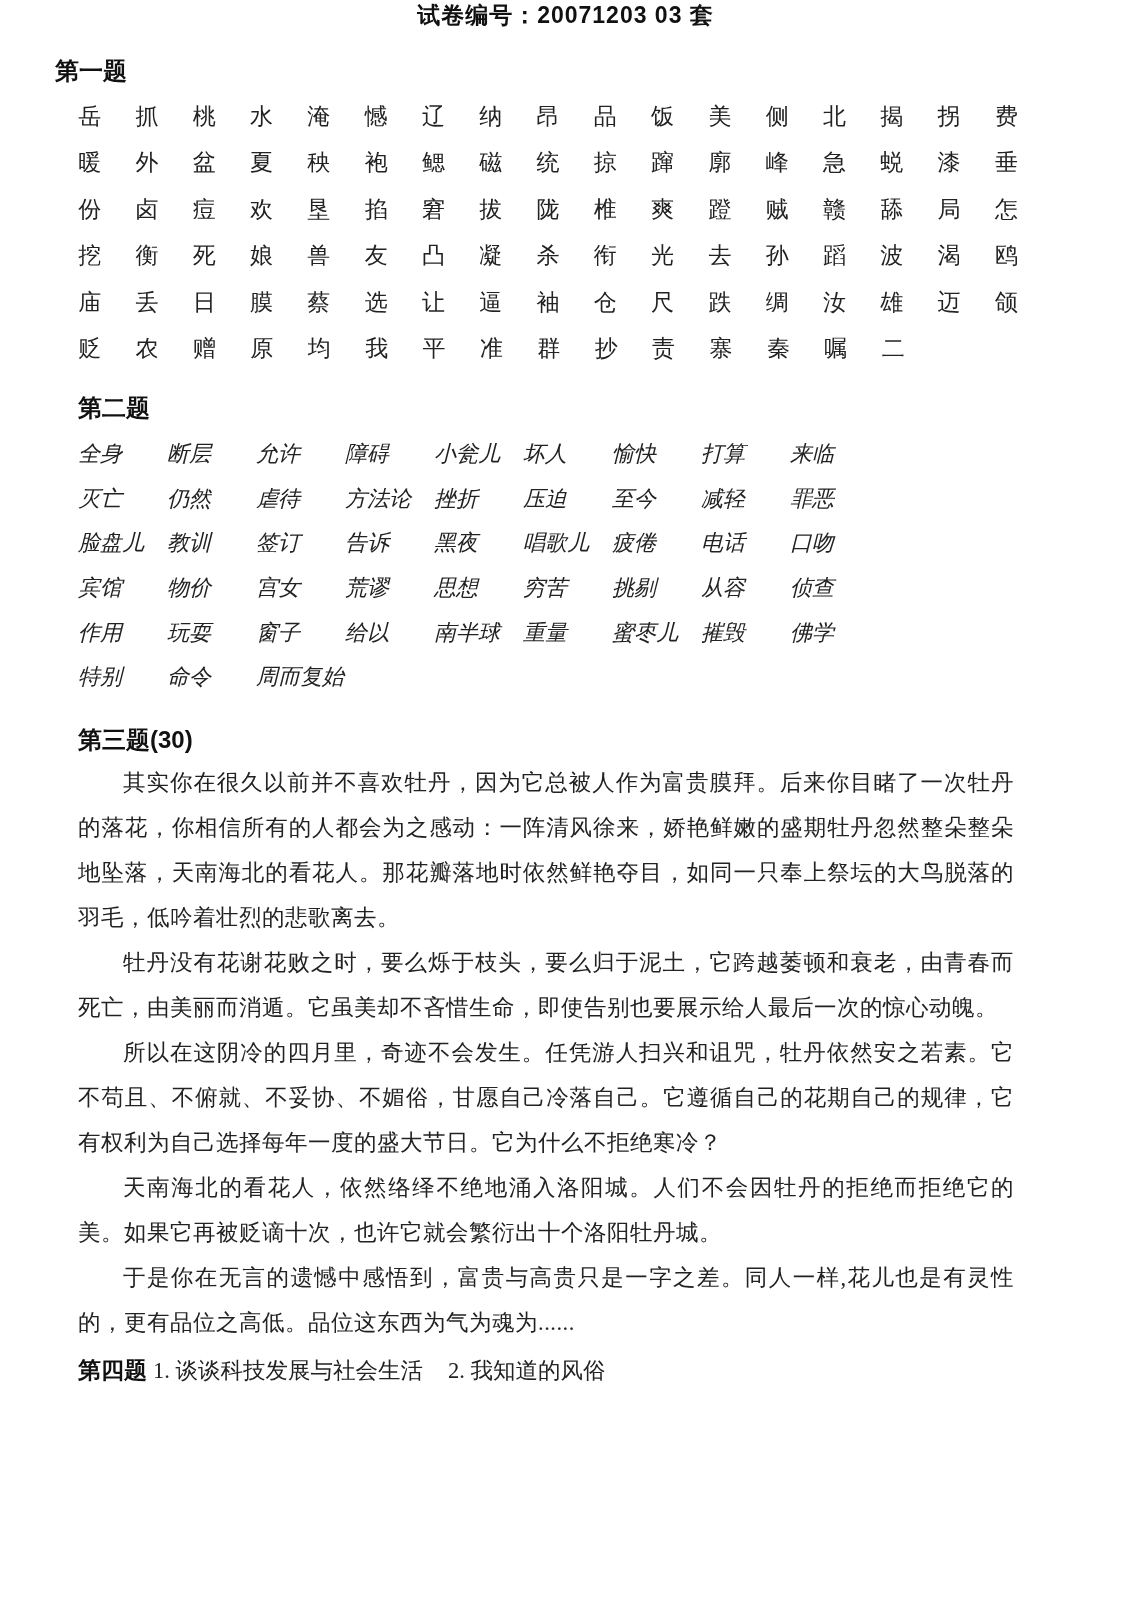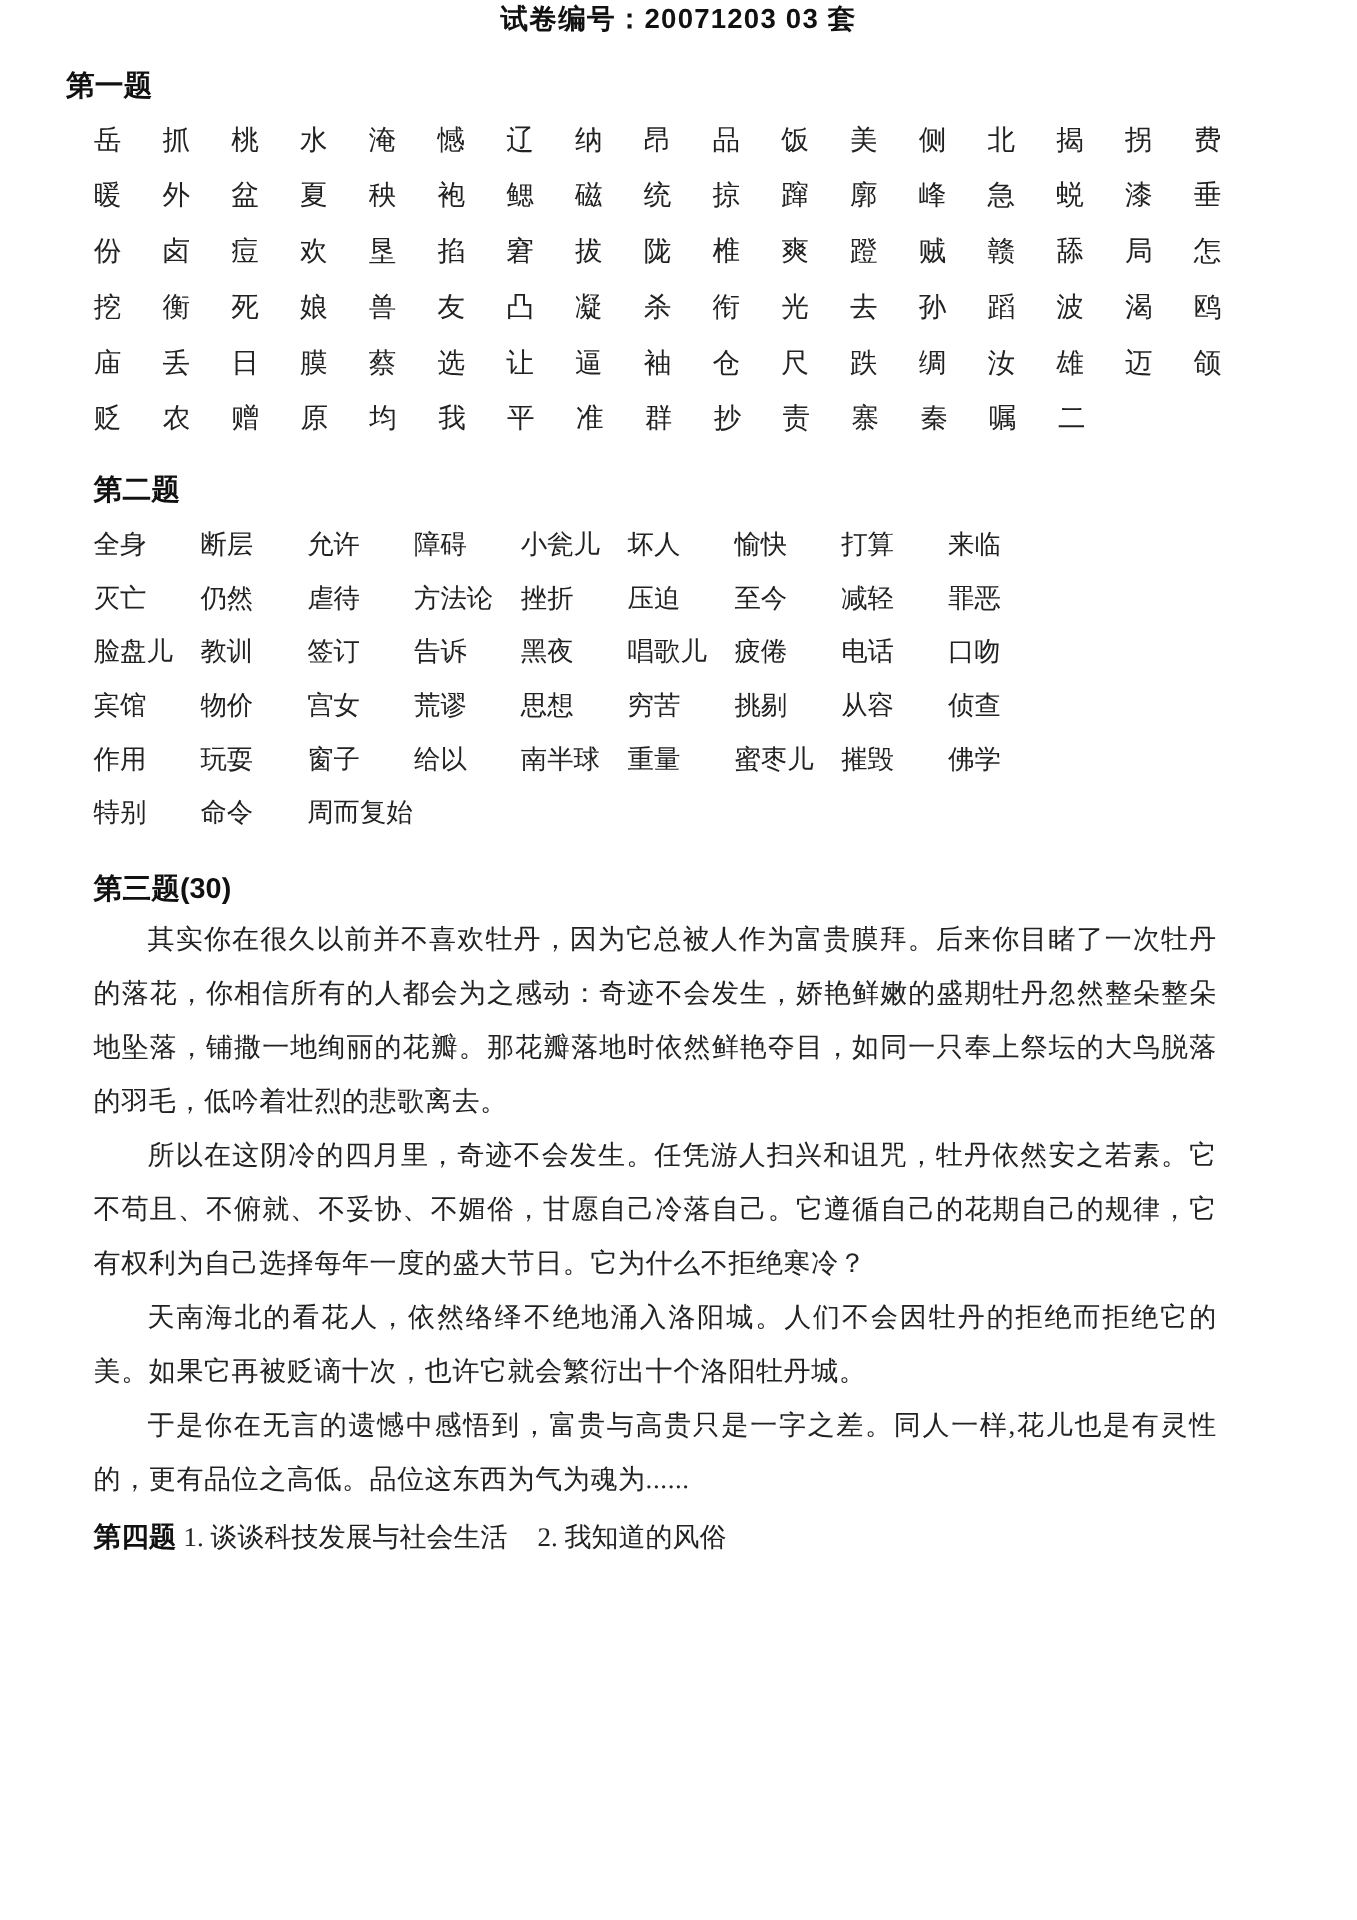--- a/index.html
+++ b/index.html
@@ -63,20 +63,21 @@
   .word-grid {
     margin-left: 78px;
     width: 950px;
     margin-top: 8px;
   }
   .word-row {
     display: grid;
     grid-template-columns: repeat(9, 89px);
     height: 44.6px;
     align-items: center;
+    font-style: italic;
   }
   .word-cell {
     font-size: 22px;
     white-space: nowrap;
     color: #222;
   }
 
   
   .passage {
     margin-left: 78px;
@@ -297,21 +298,22 @@
       <div class="word-row">
         <span class="word-cell">特别</span>
         <span class="word-cell">命令</span>
         <span class="word-cell">周而复始</span>
       </div>
     </div>
 
   <div class="sec-heading third">第三题(30)</div>
 
   <div class="passage">
-      <p>其实你在很久以前并不喜欢牡丹，因为它总被人作为富贵膜拜。后来你目睹了一次牡丹的落花，你相信所有的人都会为之感动：奇迹不会发生，娇艳鲜嫩的盛期牡丹忽然整朵整朵地坠落，铺撒一地绚丽的花瓣。那花瓣落地时依然鲜艳夺目，如同一只奉上祭坛的大鸟脱落的羽毛，低吟着壮烈的悲歌离去。</p>
+      <p>其实你在很久以前并不喜欢牡丹，因为它总被人作为富贵膜拜。后来你目睹了一次牡丹的落花，你相信所有的人都会为之感动：一阵清风徐来，娇艳鲜嫩的盛期牡丹忽然整朵整朵地坠落，天南海北的看花人。那花瓣落地时依然鲜艳夺目，如同一只奉上祭坛的大鸟脱落的羽毛，低吟着壮烈的悲歌离去。</p>
+      <p>牡丹没有花谢花败之时，要么烁于枝头，要么归于泥土，它跨越萎顿和衰老，由青春而死亡，由美丽而消遁。它虽美却不吝惜生命，即使告别也要展示给人最后一次的惊心动魄。</p>
       <p>所以在这阴冷的四月里，奇迹不会发生。任凭游人扫兴和诅咒，牡丹依然安之若素。它不苟且、不俯就、不妥协、不媚俗，甘愿自己冷落自己。它遵循自己的花期自己的规律，它有权利为自己选择每年一度的盛大节日。它为什么不拒绝寒冷？</p>
       <p>天南海北的看花人，依然络绎不绝地涌入洛阳城。人们不会因牡丹的拒绝而拒绝它的美。如果它再被贬谪十次，也许它就会繁衍出十个洛阳牡丹城。</p>
       <p>于是你在无言的遗憾中感悟到，富贵与高贵只是一字之差。同人一样,花儿也是有灵性的，更有品位之高低。品位这东西为气为魂为......</p>
     </div>
 
   <div class="sec4-line">
     <span class="sec4-heading">第四题</span><span>1. 谈谈科技发展与社会生活</span><span class="topic2">2. 我知道的风俗</span>
   </div>
 
 </div>

